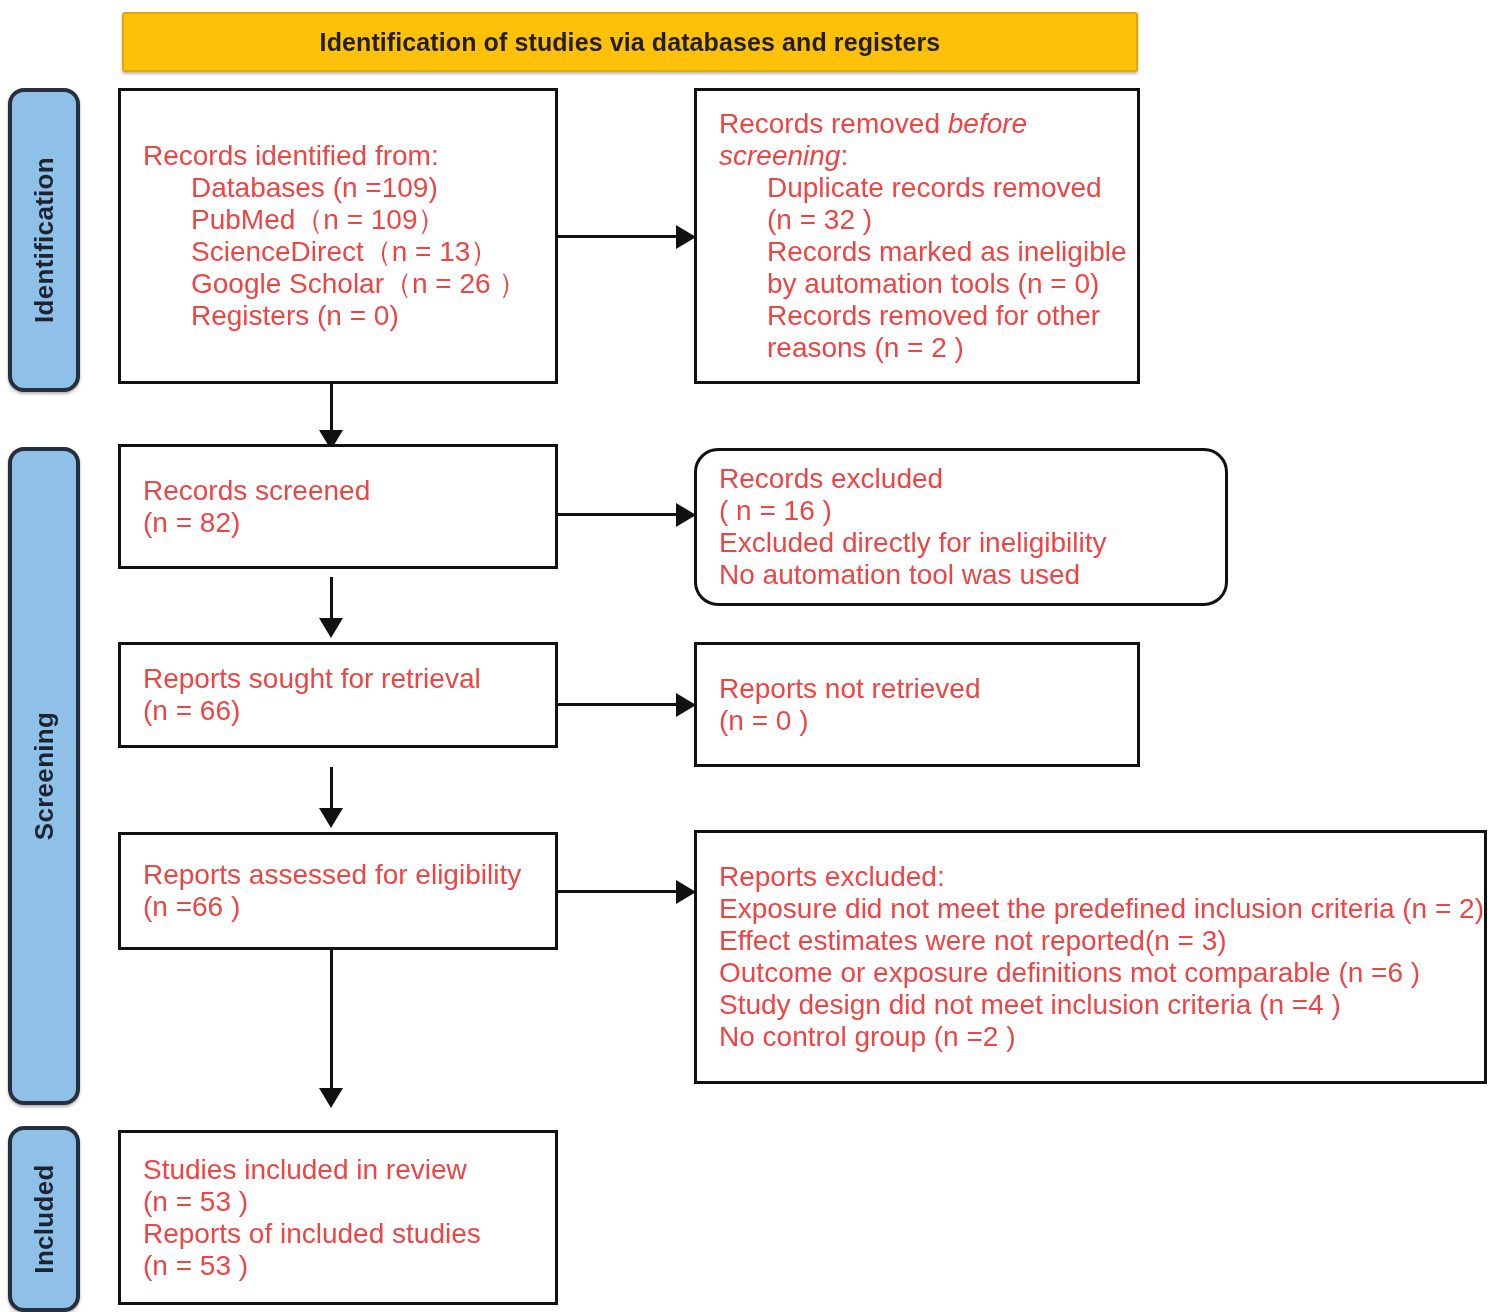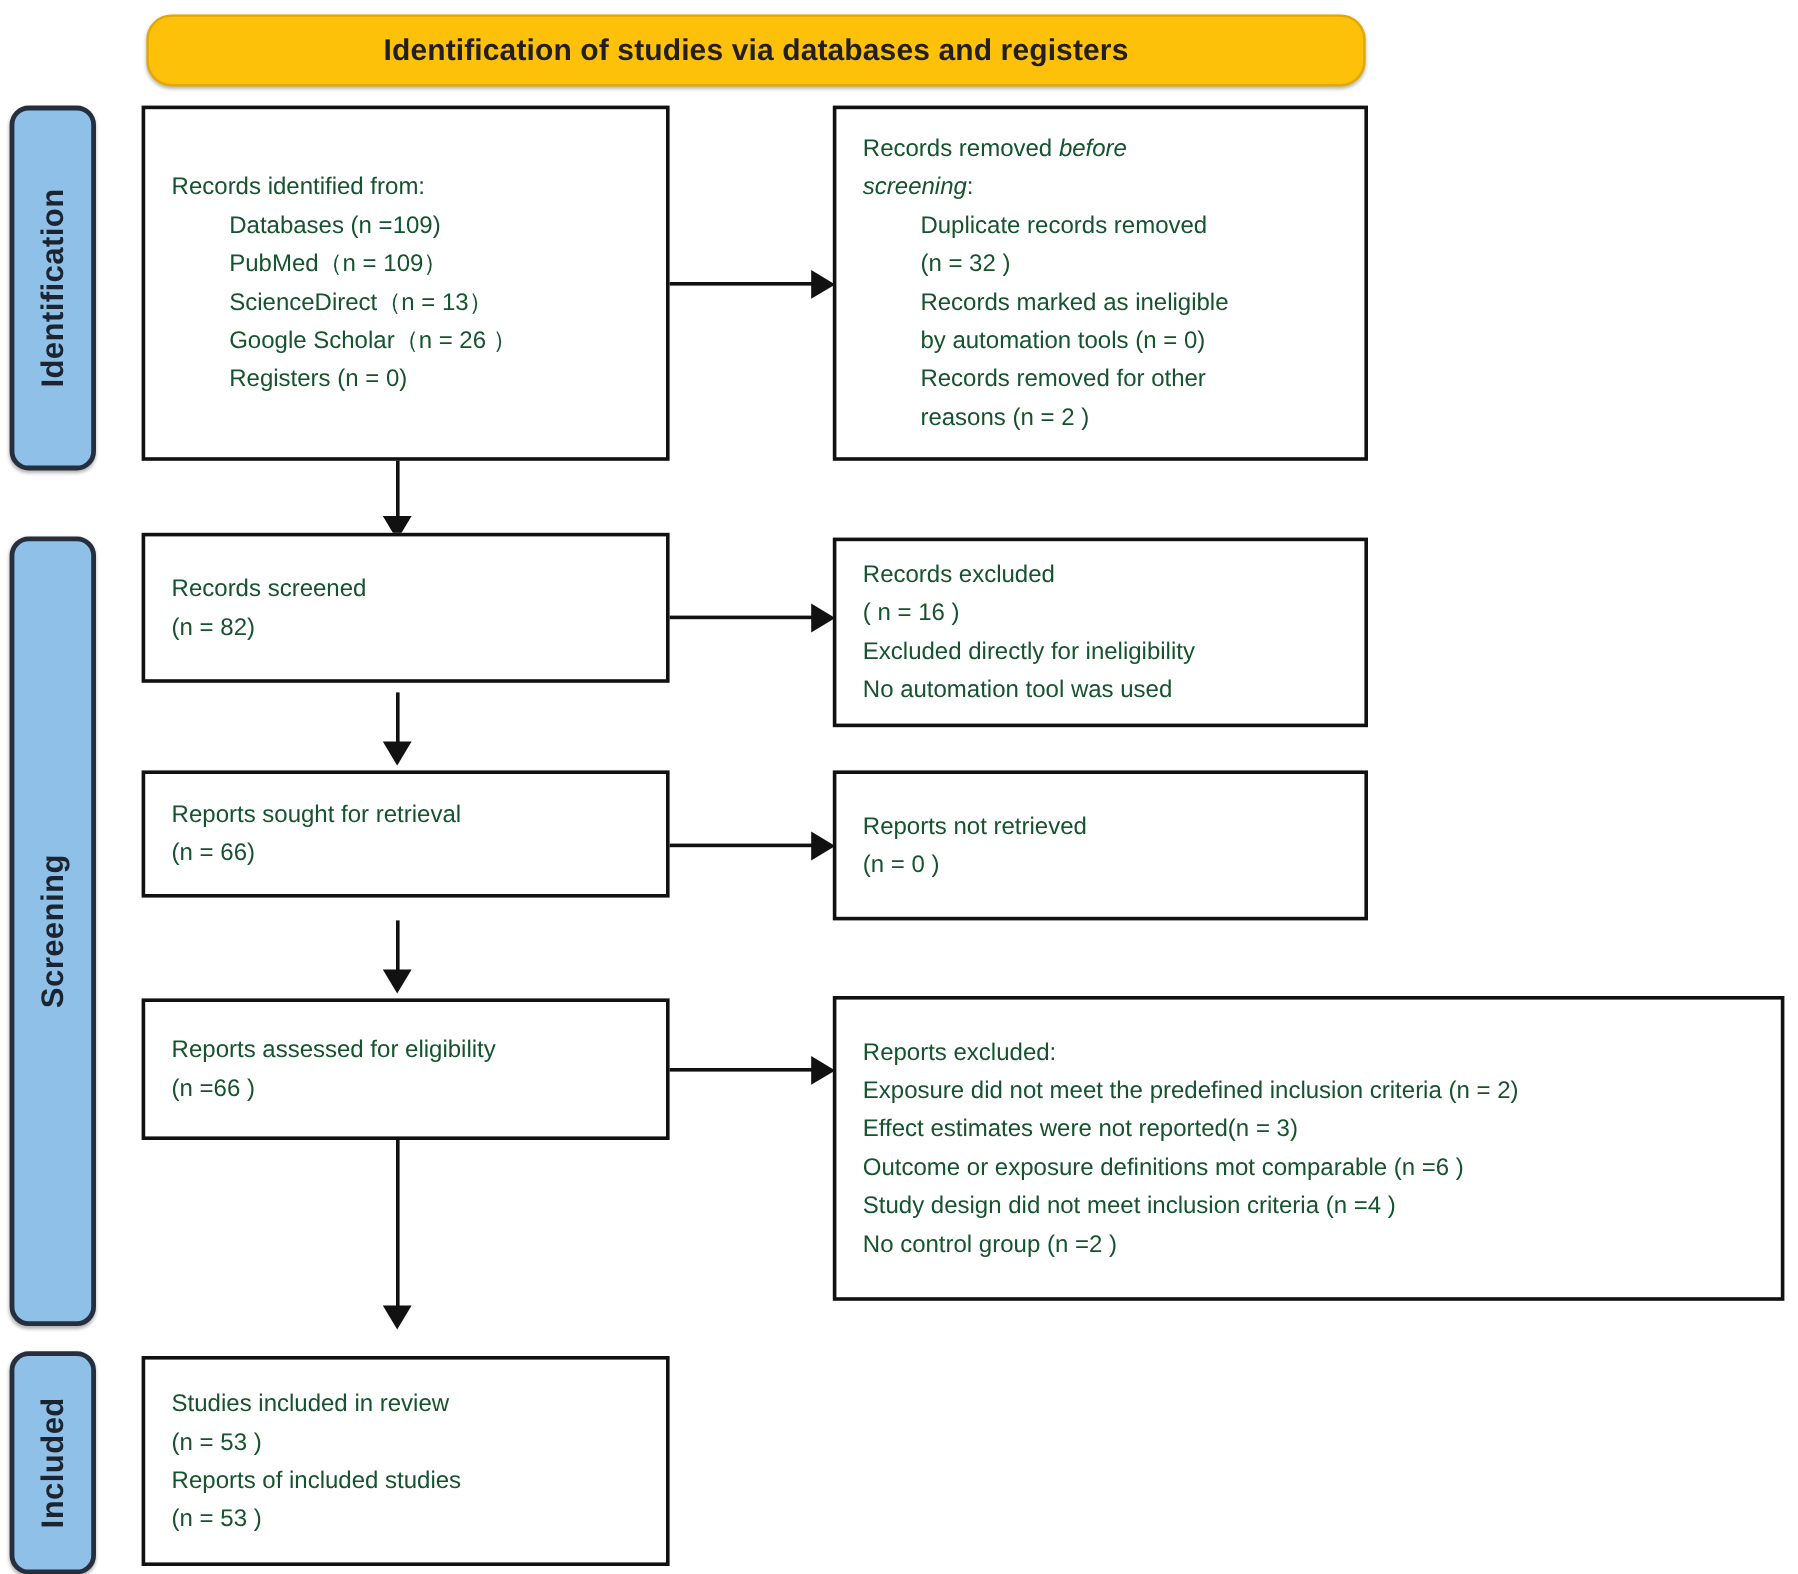--- a/index.html
+++ b/index.html
@@ -15,21 +15,21 @@
     overflow:hidden;
   }
 
   
   .banner{
     position:absolute;
     left:122px; top:12px;
     width:1012px; height:56px;
     background:#FDC10A;
     border:2px solid #E3A800;
-    border-radius:21px;
+    border-radius:3px;
     display:flex;
     align-items:center;
     justify-content:center;
     box-shadow:0 2px 3px rgba(0,0,0,.28);
   }
   .banner-text{
     font-size:25px;
     font-weight:bold;
     color:#231f20;
     letter-spacing:.1px;
@@ -65,23 +65,23 @@
     border:3px solid #111111;
     box-sizing:border-box;
   }
   .box-inner{
     position:absolute;
     left:22px; right:14px;
     top:50%;
     transform:translateY(-50%);
   }
   .line{
-    font-size:20px;
+    font-size:28px;
     line-height:32px;
-    color:#14532d;
+    color:#ef4444;
     white-space:pre;
   }
   .line.indent{ padding-left:48px; }
   .line em{ font-style:italic; }
 
   
   .vline{
     position:absolute;
     width:3px;
     background:#111111;
@@ -157,21 +157,21 @@
   <div class="vline" style="left:330px;top:384px;width:3px;height:50px;"></div>
   <div class="arrow-down" style="left:319px;top:430px;"></div>
 
   <div class="box" style="left:118px;top:444px;width:440px;height:125px;">
     <div class="box-inner">
       <div class="line">Records screened</div>
       <div class="line">(n = 82)</div>
     </div>
   </div>
 
-  <div class="box" style="left:694px;top:448px;width:446px;height:158px;">
+  <div class="box" style="left:694px;top:448px;width:534px;height:158px;border-radius:24px;">
     <div class="box-inner">
       <div class="line">Records excluded</div>
       <div class="line">( n = 16 )</div>
       <div class="line">Excluded directly for ineligibility</div>
       <div class="line">No automation tool was used</div>
     </div>
   </div>
 
   <div class="hline" style="left:558px;top:513px;width:124px;"></div>
   <div class="arrow-right" style="left:676px;top:503px;"></div>

